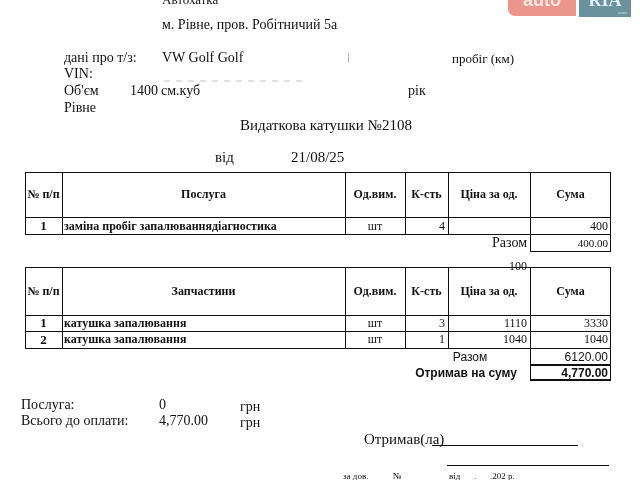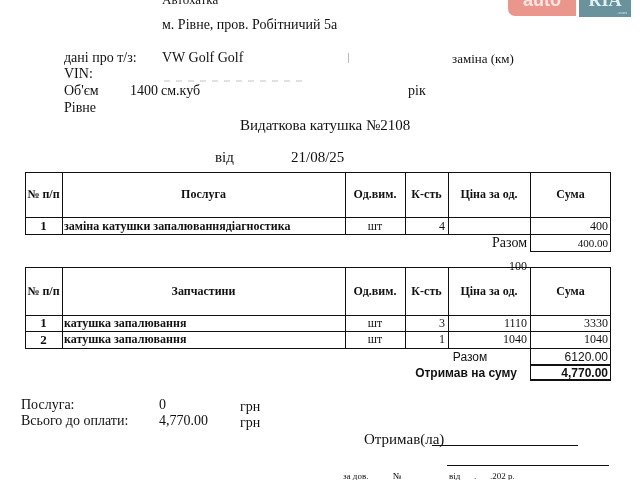--- a/index.html
+++ b/index.html
@@ -35,50 +35,50 @@
 
 <div class="abs logo-auto"><span>auto</span></div>
 <div class="abs logo-ria"><span>RIA</span><span class="logo-com">.com</span></div>
 
 <div class="abs t13" style="left:162px; top:-8px;">Автохатка</div>
 <div class="abs t14" style="left:162px; top:17px;">м. Рівне, пров. Робітничий 5а</div>
 
 <div class="abs t14" style="left:64px; top:50px;">дані про т/з:</div>
 <div class="abs t14" style="left:162px; top:50px;">VW Golf Golf</div>
 <div class="abs" style="left:348px; top:53px; width:1px; height:10px; background:#bbb;"></div>
-<div class="abs t13" style="left:452px; top:51px;">заміна (км)</div>
+<div class="abs t13" style="left:452px; top:51px;">пробіг (км)</div>
 <div class="abs t14" style="left:64px; top:66px;">VIN:</div>
 <div class="abs" style="left:164px; top:80px; width:142px; height:2px; background:repeating-linear-gradient(90deg,#ccc 0 6px,transparent 6px 12px); opacity:0.6;"></div>
 <div class="abs t14" style="left:64px; top:83px;">Об'єм</div>
 <div class="abs t14" style="left:130px; top:83px;">1400</div>
 <div class="abs t14" style="left:161px; top:83px;">см.куб</div>
 <div class="abs t14" style="left:408px; top:83px;text-align:right;">рік</div>
 <div class="abs t14" style="left:64px; top:100px;">Рівне</div>
 
-<div class="abs t15" style="left:240px; top:117px;"><span>Видаткова катушка №</span><span>2108</span></div>
+<div class="abs t15" style="left:240px; top:117px;"><span>Видаткова катушки №</span><span>2108</span></div>
 <div class="abs t15" style="left:215px; top:149px;">від</div>
 <div class="abs t15" style="left:291px; top:149px;">21/08/25</div>
 
 <div class="box" style="left:25px; top:172px; width:586px; height:63px;"></div>
 <div class="hline" style="left:25px; top:217px; width:586px;"></div>
 <div class="vline" style="left:62px; top:172px; height:63px;"></div>
 <div class="vline" style="left:345px; top:172px; height:63px;"></div>
 <div class="vline" style="left:405px; top:172px; height:63px;"></div>
 <div class="vline" style="left:448px; top:172px; height:63px;"></div>
 <div class="vline" style="left:530px; top:172px; height:63px;"></div>
 
 <div class="cell c t12 bold" style="left:25px; top:172px; width:37px; height:45px;">№ п/п</div>
 <div class="cell c t12 bold" style="left:62px; top:172px; width:283px; height:45px;">Послуга</div>
 <div class="cell c t12 bold" style="left:345px; top:172px; width:60px; height:45px;">Од.вим.</div>
 <div class="cell c t12 bold" style="left:405px; top:172px; width:43px; height:45px;">К-сть</div>
 <div class="cell c t12 bold" style="left:448px; top:172px; width:82px; height:45px;">Ціна за од.</div>
 <div class="cell c t12 bold" style="left:530px; top:172px; width:81px; height:45px;">Сума</div>
 
 <div class="cell c t13 bold" style="left:25px; top:217px; width:37px; height:18px;">1</div>
-<div class="cell l t12 bold" style="left:62px; top:217px; width:283px; height:18px;">заміна катушки запалюваннядіагностика</div>
+<div class="cell l t12 bold" style="left:62px; top:217px; width:283px; height:18px;">заміна пробіг запалюваннядіагностика</div>
 <div class="cell c t12" style="left:345px; top:217px; width:60px; height:18px;">шт</div>
 <div class="cell r t12" style="left:405px; top:217px; width:43px; height:18px;">4</div>
 <div class="cell r t12" style="left:448px; top:217px; width:82px; height:18px;margin-top:40px;">100</div>
 <div class="cell r t12" style="left:530px; top:217px; width:81px; height:18px;">400</div>
 
 <div class="cell r t14" style="left:440px; top:234px; width:90px; height:17px;">Разом</div>
 <div class="box" style="left:530px; top:234px; width:81px; height:18px;"></div>
 <div class="cell r t11" style="left:530px; top:234px; width:81px; height:18px;">400.00</div>
 
 <div class="box" style="left:25px; top:267px; width:586px; height:82px;"></div>

